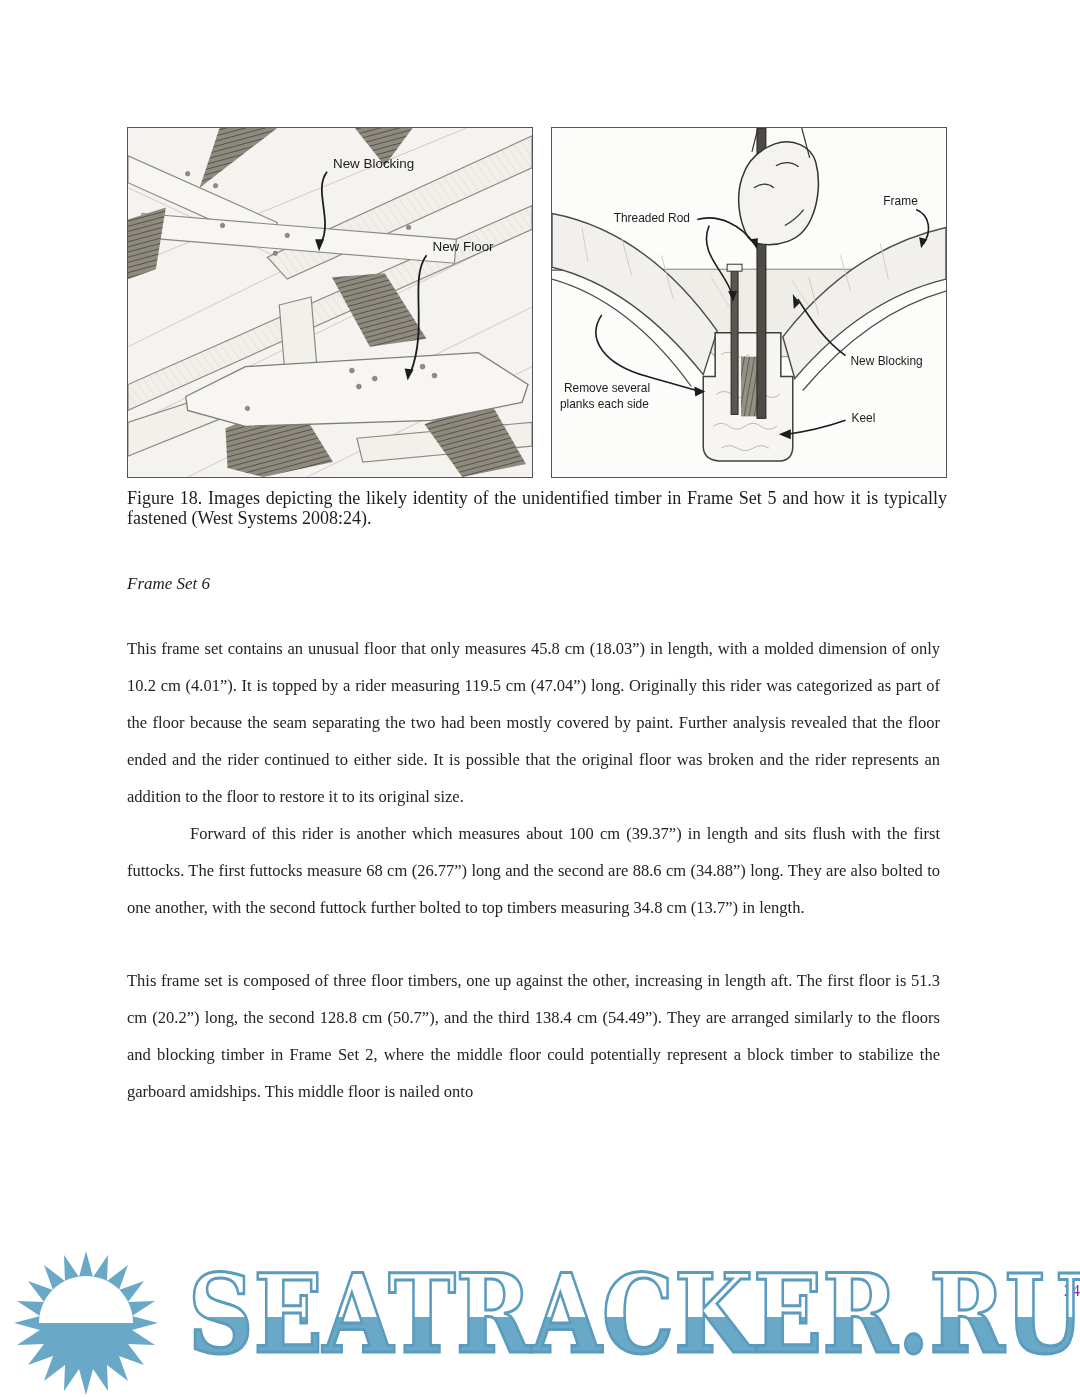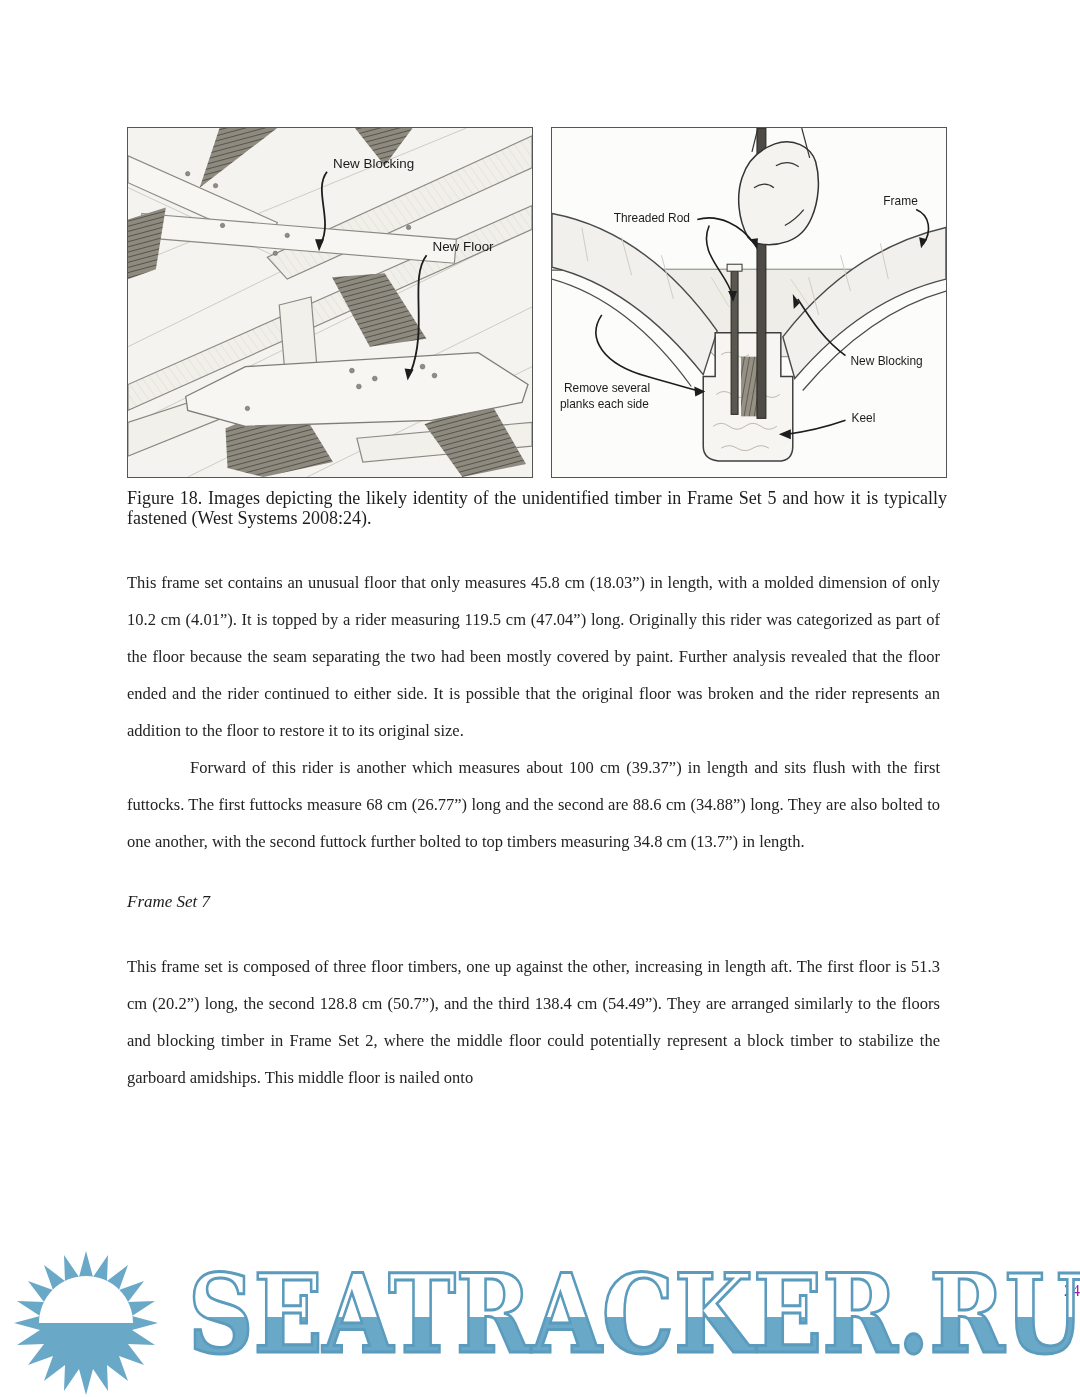--- a/index.html
+++ b/index.html
@@ -169,24 +169,24 @@
           <text class="illus-label" x="300" y="238" font-size="12">New Blocking</text>
           <text class="illus-label" x="12" y="266" font-size="12">Remove several</text>
           <text class="illus-label" x="8" y="282" font-size="12">planks each side</text>
           <text class="illus-label" x="301" y="296" font-size="12">Keel</text>
         </svg>
       </div>
     </div>
 
     <p class="caption">Figure 18. Images depicting the likely identity of the unidentified timber in Frame Set 5 and how it is typically fastened (West Systems 2008:24).</p>
 
+    <h3 class="subheading">Frame Set 6</h3>
     <p class="body">This frame set contains an unusual floor that only measures 45.8 cm (18.03”) in length, with a molded dimension of only 10.2 cm (4.01”). It is topped by a rider measuring 119.5 cm (47.04”) long. Originally this rider was categorized as part of the floor because the seam separating the two had been mostly covered by paint. Further analysis revealed that the floor ended and the rider continued to either side. It is possible that the original floor was broken and the rider represents an addition to the floor to restore it to its original size.</p>
     <p class="body cont">Forward of this rider is another which measures about 100 cm (39.37”) in length and sits flush with the first futtocks. The first futtocks measure 68 cm (26.77”) long and the second are 88.6 cm (34.88”) long. They are also bolted to one another, with the second futtock further bolted to top timbers measuring 34.8 cm (13.7”) in length.</p>
 
-    <h3 class="subheading second">Frame Set 7</h3>
     <p class="body">This frame set is composed of three floor timbers, one up against the other, increasing in length aft. The first floor is 51.3 cm (20.2”) long, the second 128.8 cm (50.7”), and the third 138.4 cm (54.49”). They are arranged similarly to the floors and blocking timber in Frame Set 2, where the middle floor could potentially represent a block timber to stabilize the garboard amidships. This middle floor is nailed onto</p>
   </div>
 
   <div class="page-number">24</div>
 
   <div class="watermark">
     <svg class="wm-sun" width="170" height="160" viewBox="0 0 170 160">
       <polygon points="85,8 92,34 107,12 106,38 127,22 118,47 143,38 127,59 154,58 131,73 157,80 131,87 154,102 127,101 143,122 118,113 127,138 106,122 107,148 92,126 85,152 78,126 63,148 64,122 43,138 52,113 27,122 43,101 16,102 39,87 13,80 39,73 16,58 43,59 27,38 52,47 43,22 64,38 63,12 78,34" fill="#6aa8c8"></polygon>
       <path d="M38,80 A47,47 0 0 1 132,80 Z" fill="#ffffff"></path>
     </svg>

